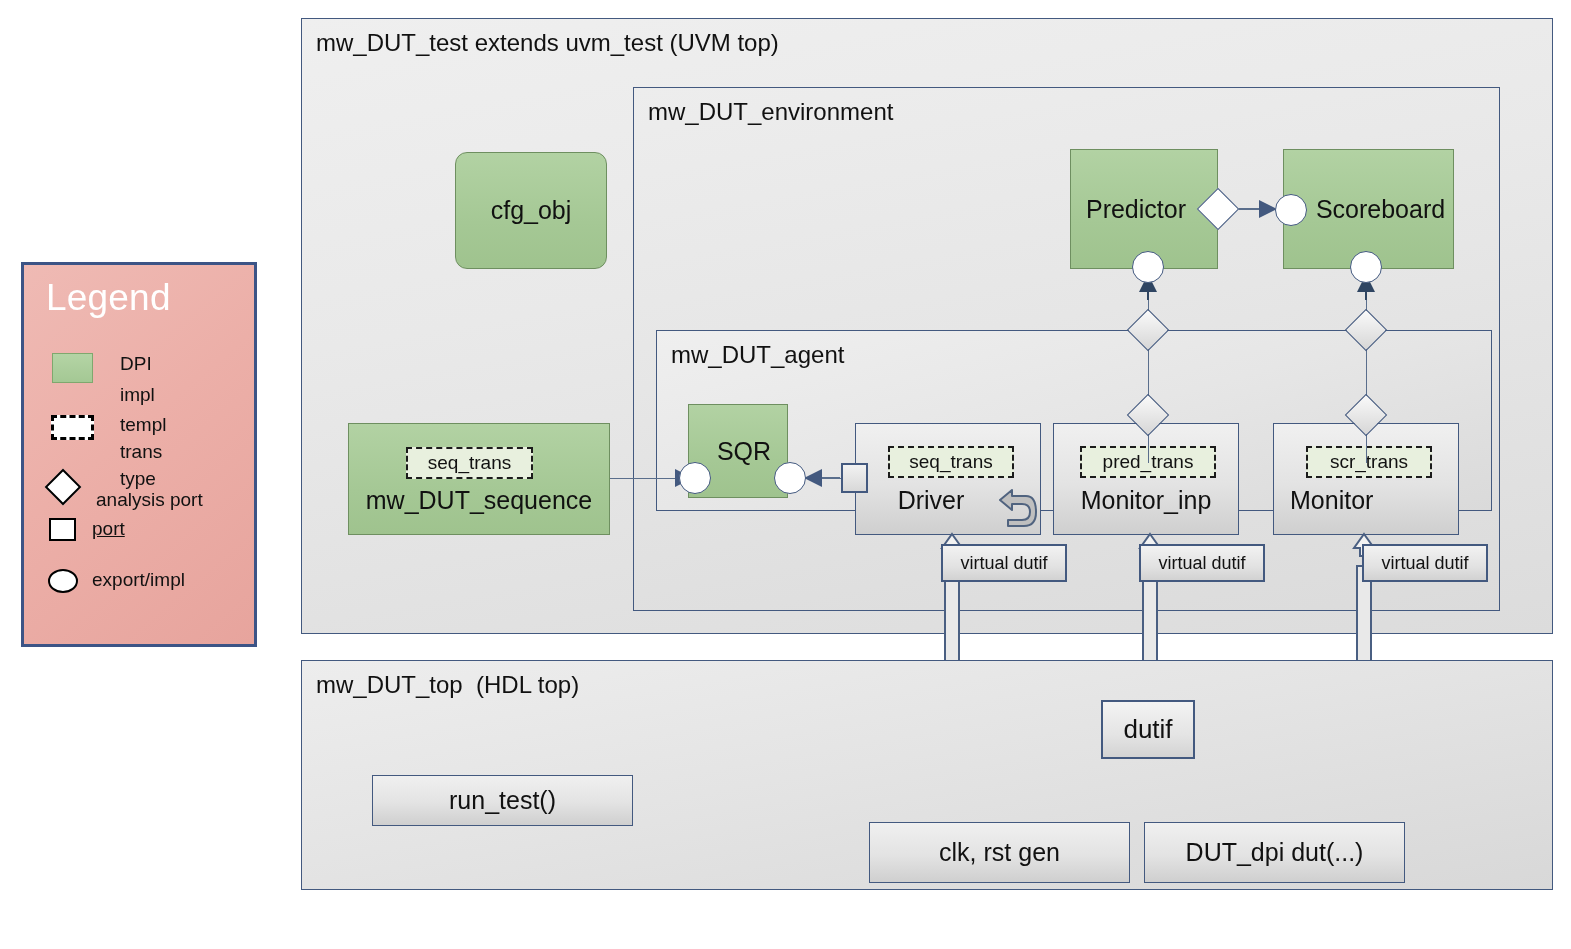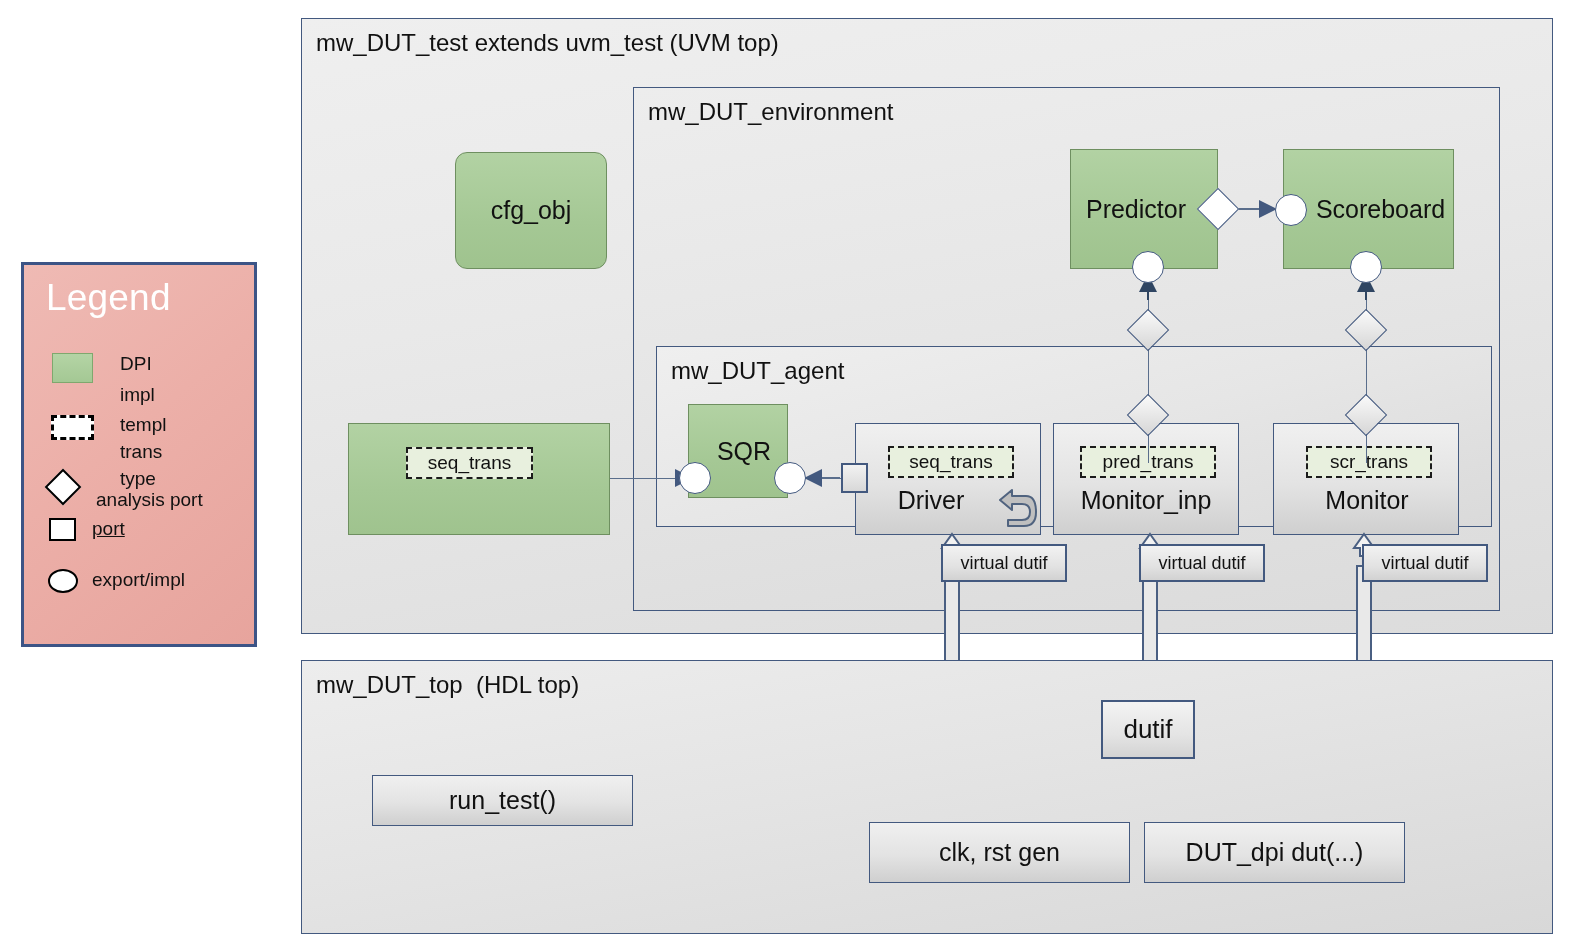--- a/index.html
+++ b/index.html
@@ -59,24 +59,23 @@
   }
   #env-box {
     left: 633px; top: 87px; width: 867px; height: 524px;
     border: 1px solid #43597F;
     background: linear-gradient(170deg,#EDEDED 0%, #E6E6E6 45%, #DBDBDB 100%);
   }
   #agent-box {
     left: 656px; top: 330px; width: 836px; height: 181px;
     border: 1px solid #43597F;
     background: linear-gradient(165deg,#EFEFEF 0%, #E6E6E6 50%, #DADADA 100%);
-    margin-top: 16px;
   }
   #hdl-box {
-    left: 301px; top: 660px; width: 1252px; height: 274px;
+    left: 301px; top: 660px; width: 1252px; height: 230px;
     border: 1px solid #43597F;
     background: linear-gradient(170deg,#EDEDED 0%, #E4E4E4 45%, #D8D8D8 100%);
   }
   .box-title {
     position: absolute; left: 14px; top: 10px;
     font-size: 24px; color: #111; white-space: pre;
   }
 
   
   .green-box {
@@ -168,20 +167,21 @@
 <div id="test-box" class="abs">
   <div class="box-title">mw_DUT_test extends uvm_test (UVM top)</div>
 </div>
 
 <div class="green-box" style="left:455px; top:152px; width:152px; height:117px;border-radius:12px;">
   <span class="node-label">cfg_obj</span>
 </div>
 
 <div class="green-box" style="left:348px; top:423px; width:262px; height:112px; display:block;">
   <div class="tmpl" style="left:57px; top:23px; width:127px; height:32px;">seq_trans</div>
+  <div class="node-label" style="position:absolute; left:0; width:100%; top:62px; text-align:center;">mw_DUT_sequence</div>
 </div>
 
 <div id="env-box" class="abs">
   <div class="box-title">mw_DUT_environment</div>
 </div>
 
 <div class="green-box" style="left:1070px; top:149px; width:148px; height:120px;">
   <span class="node-label" style="position:relative; left:-8px;">Predictor</span>
 </div>
 
@@ -205,21 +205,21 @@
   </svg>
 </div>
 
 <div class="gray-box" style="left:1053px; top:423px; width:186px; height:112px;">
   <div class="tmpl" style="left:26px; top:22px; width:136px; height:32px;">pred_trans</div>
   <div class="node-label" style="position:absolute; left:0; width:100%; top:62px; text-align:center;">Monitor_inp</div>
 </div>
 
 <div class="gray-box" style="left:1273px; top:423px; width:186px; height:112px;">
   <div class="tmpl" style="left:32px; top:22px; width:126px; height:32px;">scr_trans</div>
-  <div class="node-label" style="position:absolute; left:1px; width:100%; top:62px; text-align:center;">Monitor</div>
+  <div class="node-label" style="position:absolute; left:16px; width:100%; top:62px; text-align:left;">Monitor</div>
 </div>
 
 <div class="hline" style="left:610px; top:478px; width:85px;"></div>
 
 <div class="hline" style="left:805px; top:478px; width:50px;"></div>
 
 <div class="vline" style="left:1148px; top:283px; height:180px;"></div>
 
 <div class="vline" style="left:1366px; top:283px; height:180px;"></div>
 

